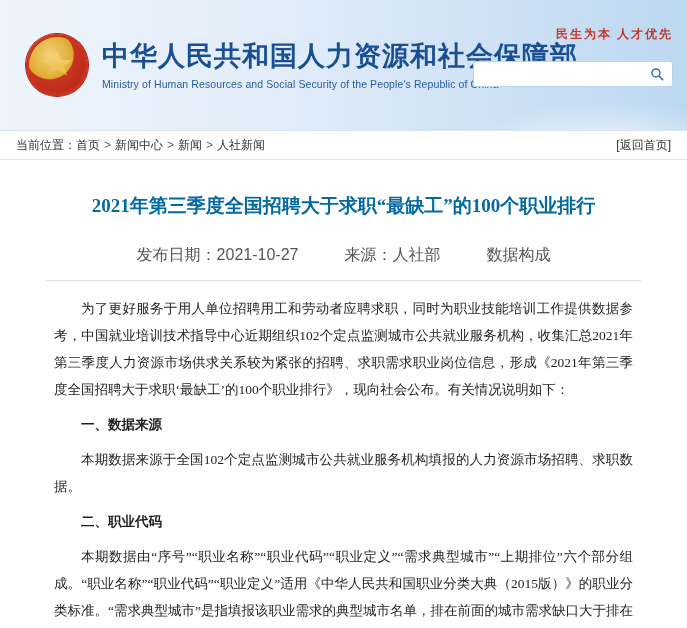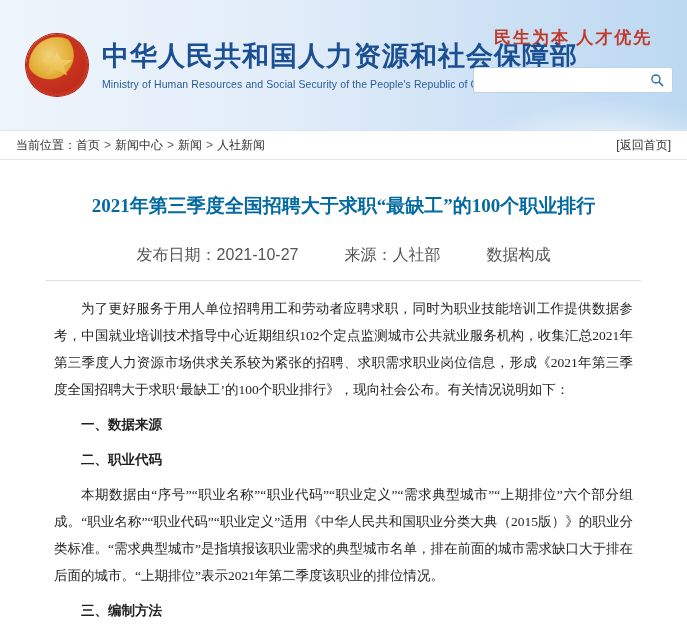--- a/index.html
+++ b/index.html
@@ -70,26 +70,25 @@
   }
   .header-right {
     position: absolute;
     right: 14px;
     top: 26px;
     width: 200px;
     text-align: right;
   }
   .slogan {
     font-family: "Liberation Serif", serif;
-    font-size: 17px;
+    font-size: 12px;
     color: #c0392b;
     font-weight: bold;
     letter-spacing: 2px;
     white-space: nowrap;
-    text-align: center;
   }
   .search-box {
     margin-top: 18px;
     display: flex;
     align-items: center;
     height: 26px;
     background: #ffffff;
     border: 1px solid #b9d3ea;
     border-radius: 3px;
     padding: 0 6px;
@@ -222,18 +221,19 @@
       <span>来源：</span><span>人社部</span>
     </span>
     <a href="#">数据构成</a>
   </div>
 
   <div class="rule"></div>
 
   <div class="body-text">
     <p>为了更好服务于用人单位招聘用工和劳动者应聘求职，同时为职业技能培训工作提供数据参考，中国就业培训技术指导中心近期组织102个定点监测城市公共就业服务机构，收集汇总2021年第三季度人力资源市场供求关系较为紧张的招聘、求职需求职业岗位信息，形成《2021年第三季度全国招聘大于求职‘最缺工’的100个职业排行》，现向社会公布。有关情况说明如下：</p>
     <p class="sec">一、数据来源</p>
+    <p>本期数据来源于全国102个定点监测城市公共就业服务机构填报的人力资源市场招聘、求职数据。</p>
     <p class="sec">二、职业代码</p>
     <p>本期数据由“序号”“职业名称”“职业代码”“职业定义”“需求典型城市”“上期排位”六个部分组成。“职业名称”“职业代码”“职业定义”适用《中华人民共和国职业分类大典（2015版）》的职业分类标准。“需求典型城市”是指填报该职业需求的典型城市名单，排在前面的城市需求缺口大于排在后面的城市。“上期排位”表示2021年第二季度该职业的排位情况。</p>
     <p class="sec">三、编制方法</p>
 
   </div>
 </div>
 
 </body></html>

